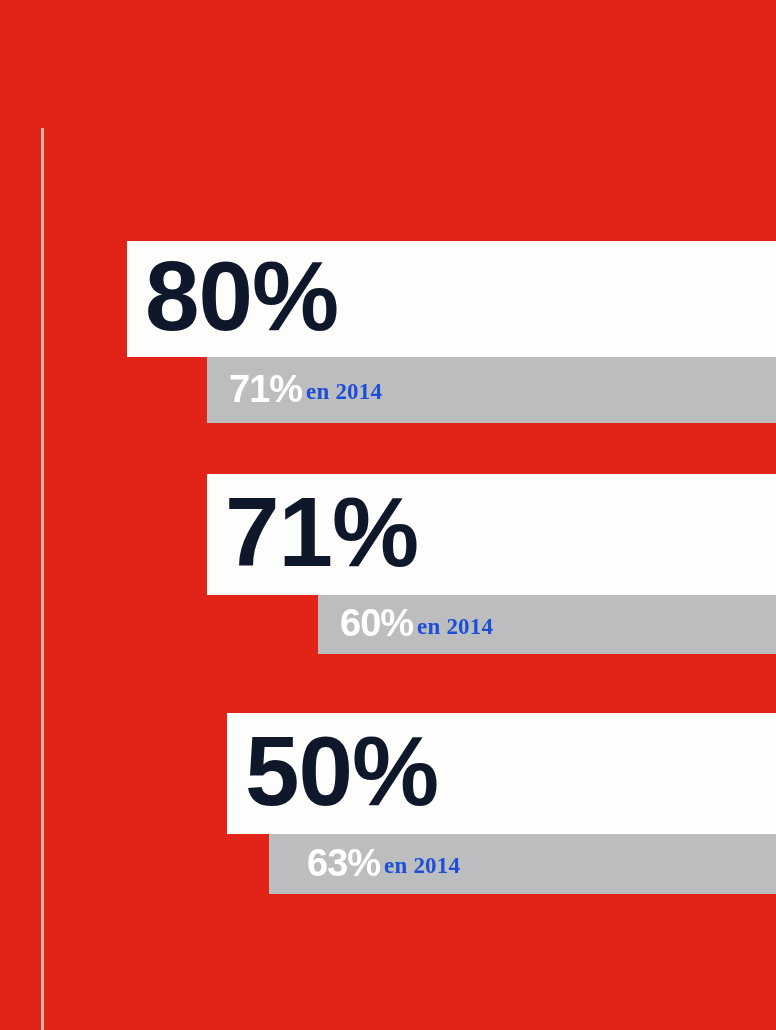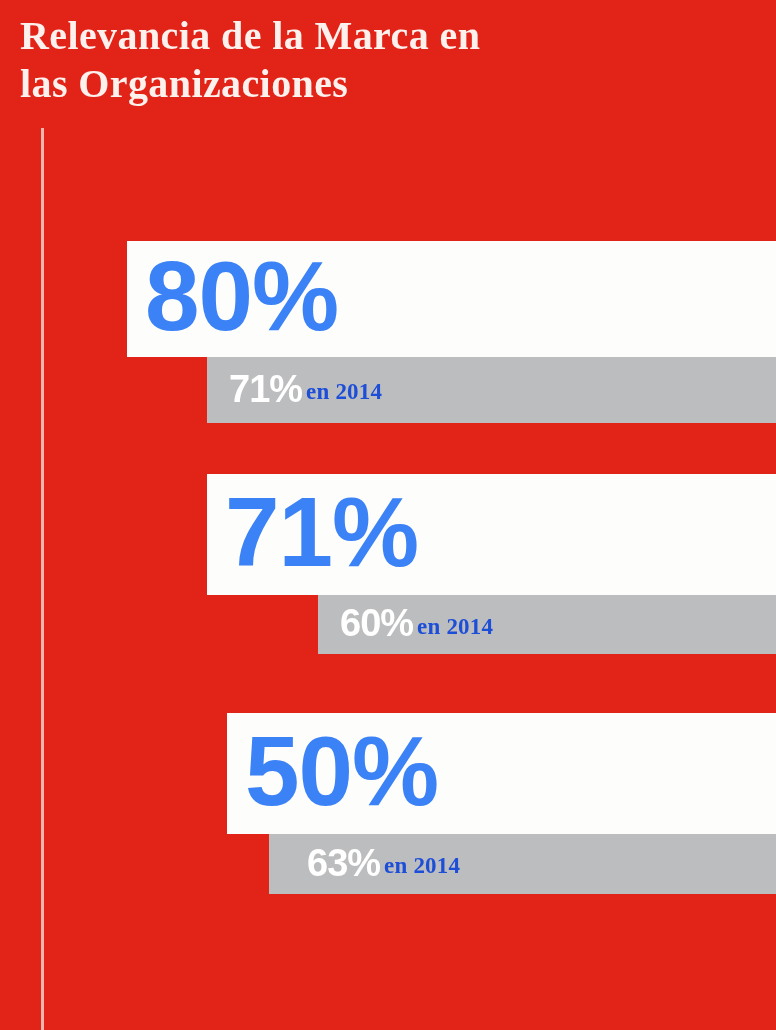--- a/index.html
+++ b/index.html
@@ -62,21 +62,21 @@
     background: #fdfdfb;
   }
 
   .bar-previous {
     background: #bcbdbf;
   }
 
   .value-current {
     font-family: "Liberation Sans", sans-serif;
     font-weight: 700;
-    color: #3b82f6;
+    color: #0f172a;
     letter-spacing: -1px;
     line-height: 1;
     white-space: nowrap;
   }
 
   .value-previous {
     font-family: "Liberation Sans", sans-serif;
     font-weight: 700;
     color: #ffffff;
     letter-spacing: -1px;
@@ -114,22 +114,20 @@
   #group-3 .bar-previous { left: 269px; top: 121px; height: 60px; }
   #group-3 .value-current  { font-size: 98px; margin-left: 18px; margin-top: -6px; }
   #group-3 .value-previous { font-size: 38px; margin-left: 38px; margin-top: -3px; }
   #group-3 .value-note     { font-size: 23px; margin-left: 4px;  margin-top: 4px; }
 </style>
 </head>
 <body>
 
 <div id="infographic">
 
-  <div class="title-block">Relevancia de la Marca en
-las Organizaciones</div>
 
   <div class="axis-rule"></div>
 
   <div class="bar-group" id="group-1">
     <div class="bar bar-current">
       <span class="value-current">80%</span>
     </div>
     <div class="bar bar-previous">
       <span class="value-previous">71%</span>
       <span class="value-note">en 2014</span>

